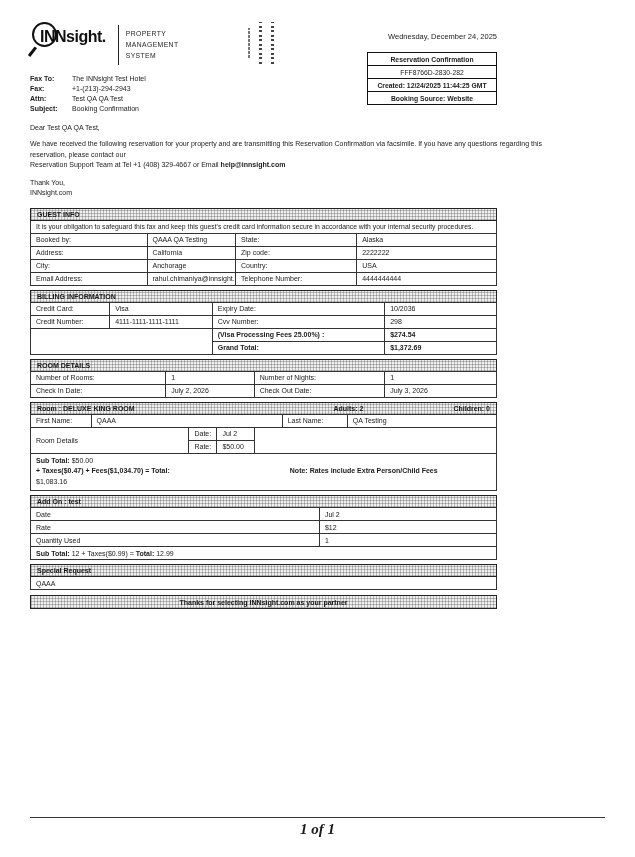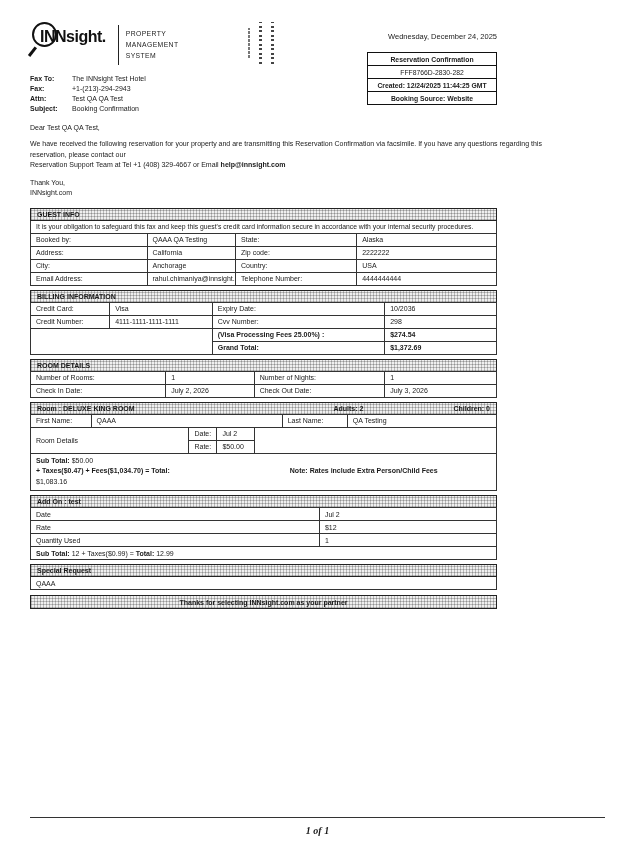--- a/index.html
+++ b/index.html
@@ -64,21 +64,21 @@
   .totals .note { font-weight: bold; margin-left: 120px; }
   .subtotal-row { border: 1px solid #333; border-top: none; font-size: 7px; padding: 2.5px 5px; }
 
   .thanks-bar { border: 1px solid #222; height: 14px; font-size: 7px; font-weight: bold;
                 display: flex; align-items: center; justify-content: center; margin-top: 5px; }
 
   
   .pg-footer { position: absolute; left: 30px; right: 30px; top: 817px;
                border-top: 1.2px solid #333; text-align: center; padding-top: 2px; }
   .pg-footer span { font-family: "Liberation Serif", serif; font-style: italic;
-                    font-weight: bold; font-size: 10px; margin-top: 42px; }
+                    font-weight: bold; font-size: 15px; margin-top: 42px; }
 </style>
 </head>
 <body>
 
 <div class="page">
   <div class="content">
 
     <div class="hdr">
       <div class="logo-wrap">
         <div class="logo-mark">

